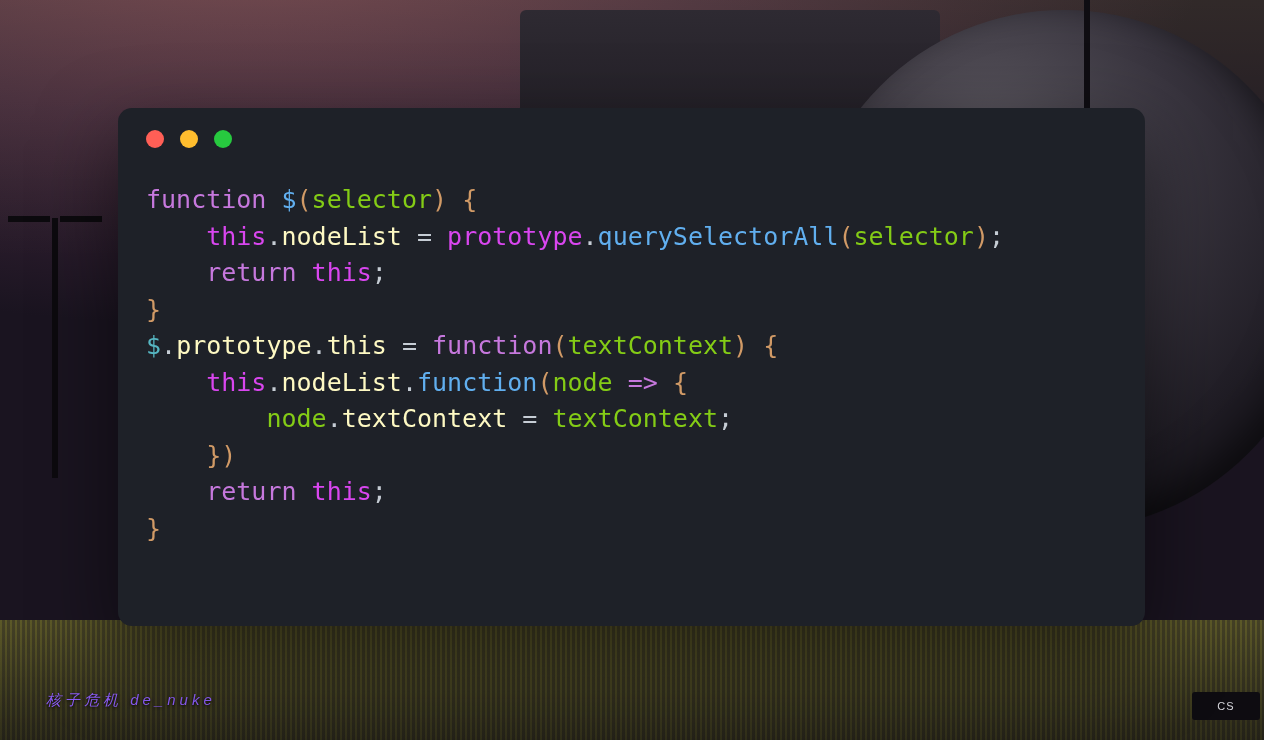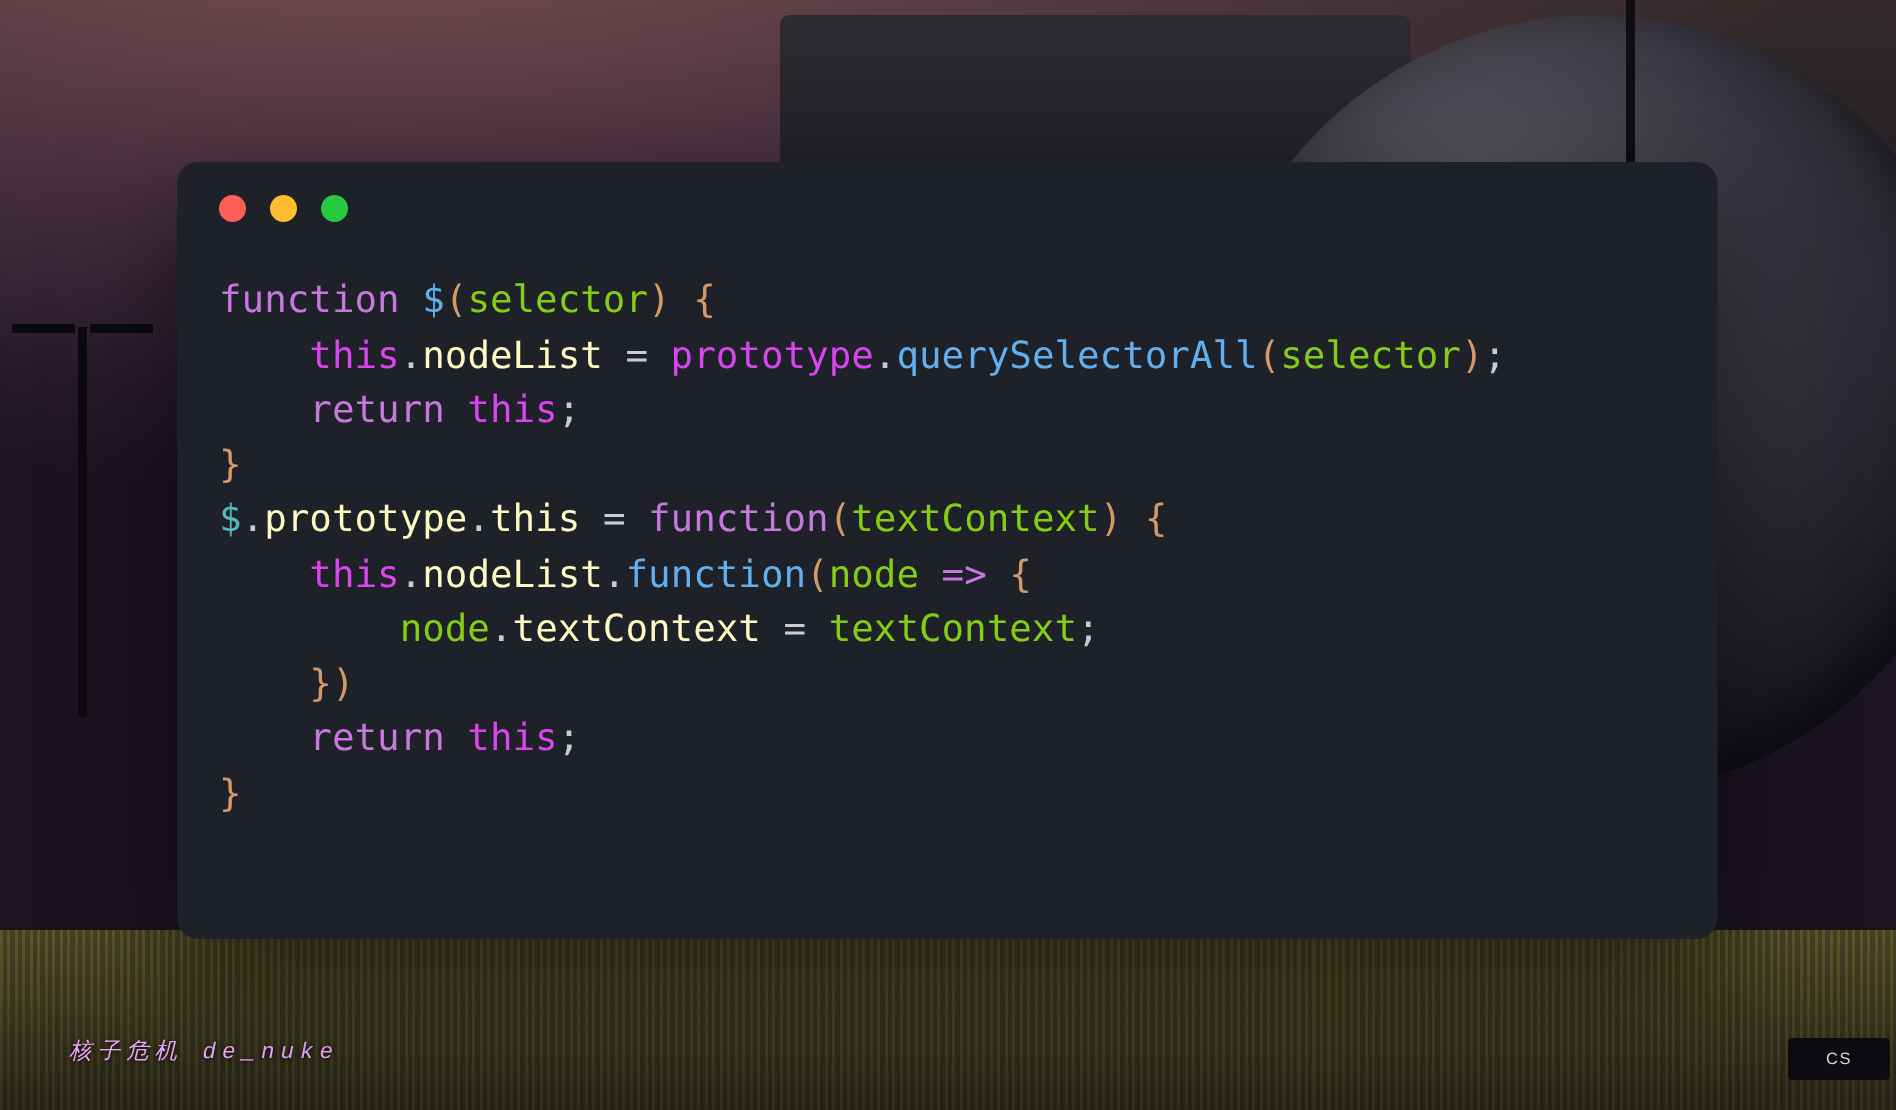--- a/index.html
+++ b/index.html
@@ -36,23 +36,23 @@
     border-radius:6px 6px 40px 40px / 6px 6px 20px 20px;
   }
   .pole1 { position:absolute; left:52px; top:218px; width:6px; height:260px; background:#0c0a0e; }
   .pole1::before, .pole1::after{
     content:""; position:absolute; top:-2px; width:42px; height:6px; background:#0c0a0e;
   }
   .pole1::before{ left:-44px;} .pole1::after{ left:8px;}
   .pole2 { position:absolute; right:174px; top:-6px; width:6px; height:120px; background:#0f0d12;}
   .caption {
     position:absolute; left:46px; bottom:30px;
-    color:#f0abfc; font-size:15px; letter-spacing:4px; font-style:italic;
+    color:#8b5cf6; font-size:15px; letter-spacing:4px; font-style:italic;
     text-shadow:0 1px 3px rgba(0,0,0,.9);
-    font-family: Liberation Mono, monospace;
+    font-family: Liberation Sans, sans-serif;
     text-align: right;
   }
   .logo {
     position:absolute; right:4px; bottom:20px; width:68px; height:28px;
     background:#0e0c11; color:#d6d6dc; font-size:11px; line-height:28px;
     text-align:center; letter-spacing:1px; border-radius:3px;
     font-family: sans-serif;
   }
 
   

